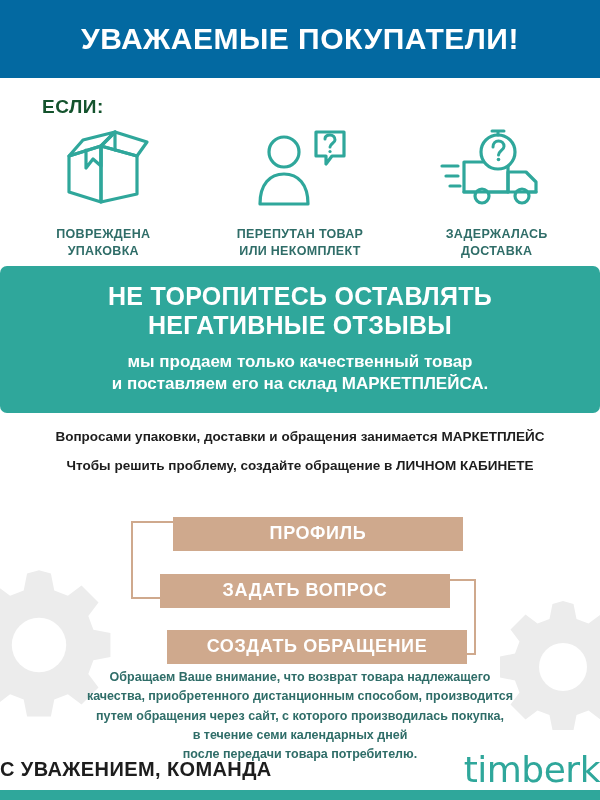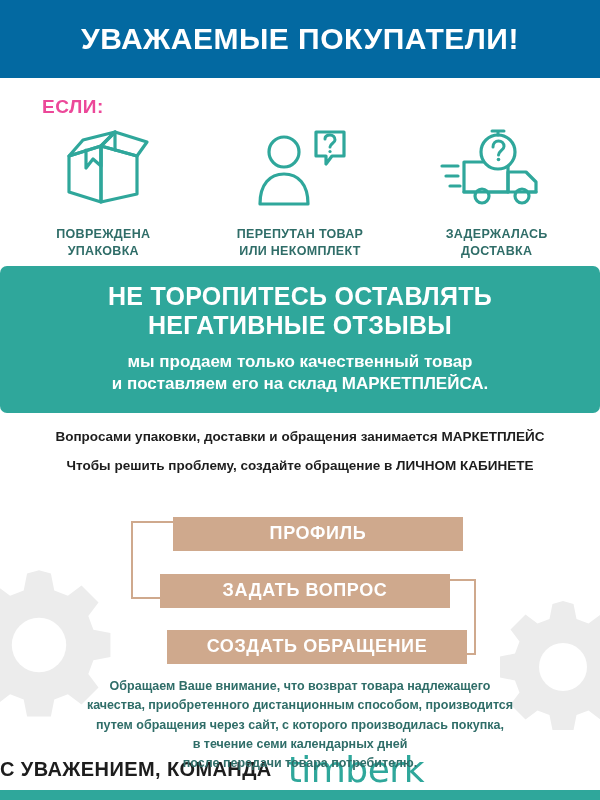--- a/index.html
+++ b/index.html
@@ -38,21 +38,21 @@
     text-align: center;
   }
 
   
   .if-section {
     background: #ffffff;
     padding: 18px 0 6px 0;
   }
   .if-label {
     margin-left: 42px;
-    color: #ec4899;
+    color: #14532d;
     font-size: 19px;
     font-weight: bold;
     letter-spacing: 0.5px;
   }
   .reasons {
     display: flex;
     justify-content: space-around;
     align-items: flex-end;
     margin-top: 6px;
     padding: 0 5px;
@@ -162,37 +162,37 @@
   }
   .gear-left  { left: -46px; top: 560px; }
   .gear-right { left: 488px; top: 592px; }
 
   
   .disclaimer {
     position: relative;
     z-index: 2;
     text-align: center;
     margin-top: 6px;
-    padding: 12px 40px;
+    padding: 3px 40px;
     color: #2f6d68;
     font-size: 12.5px;
     font-weight: bold;
     line-height: 1.55;
   }
 
   
   .footer {
     position: absolute;
     left: 0;
     right: 0;
     bottom: 0;
     height: 62px;
     display: flex;
     align-items: center;
-    justify-content: flex-start;
+    justify-content: space-between;
     gap: 16px;
     background: #ffffff;
   }
   .footer-text {
     color: #1d1d1d;
     font-size: 20px;
     font-weight: bold;
     letter-spacing: 0.4px;
   }
   .brand {

